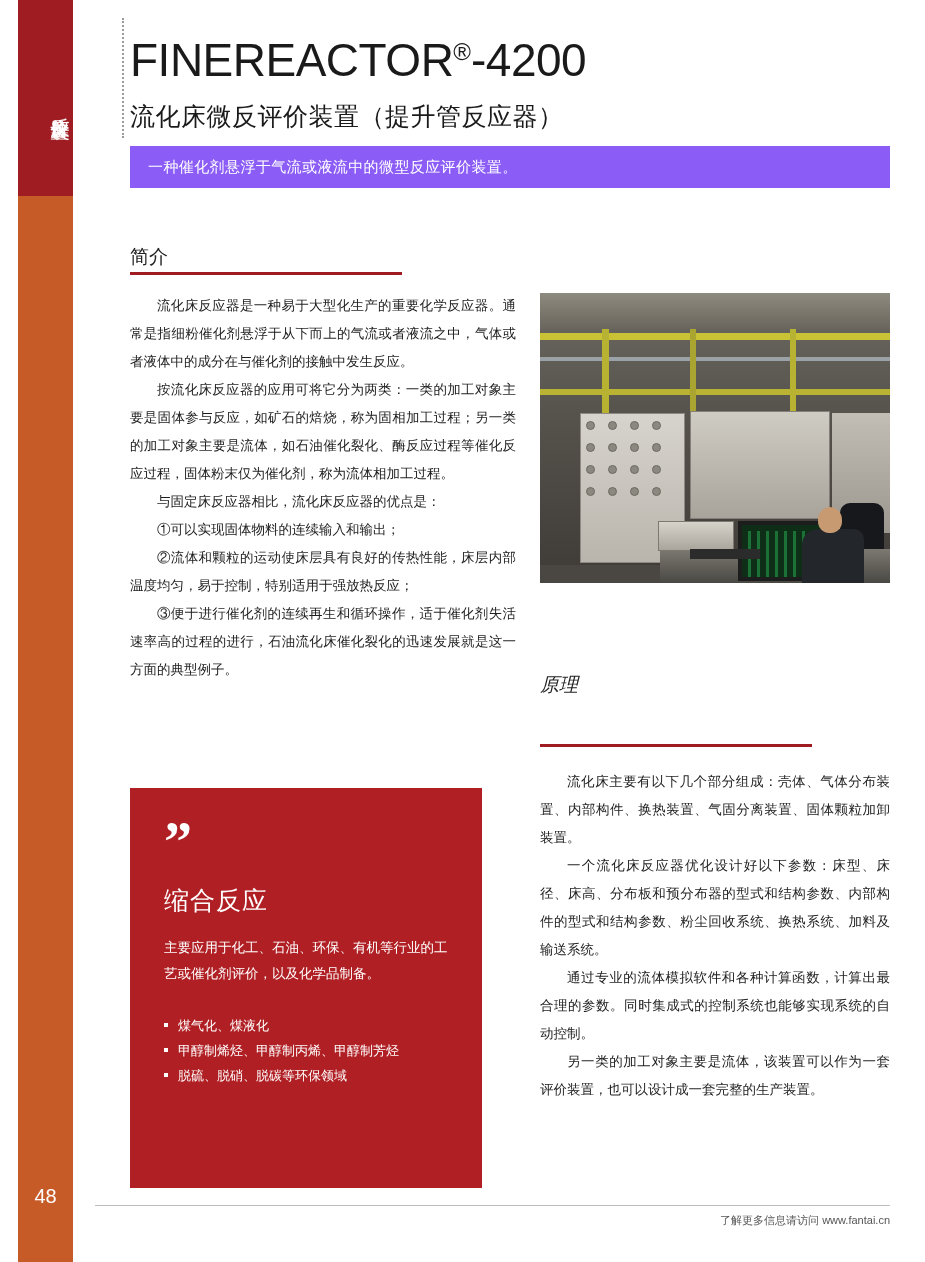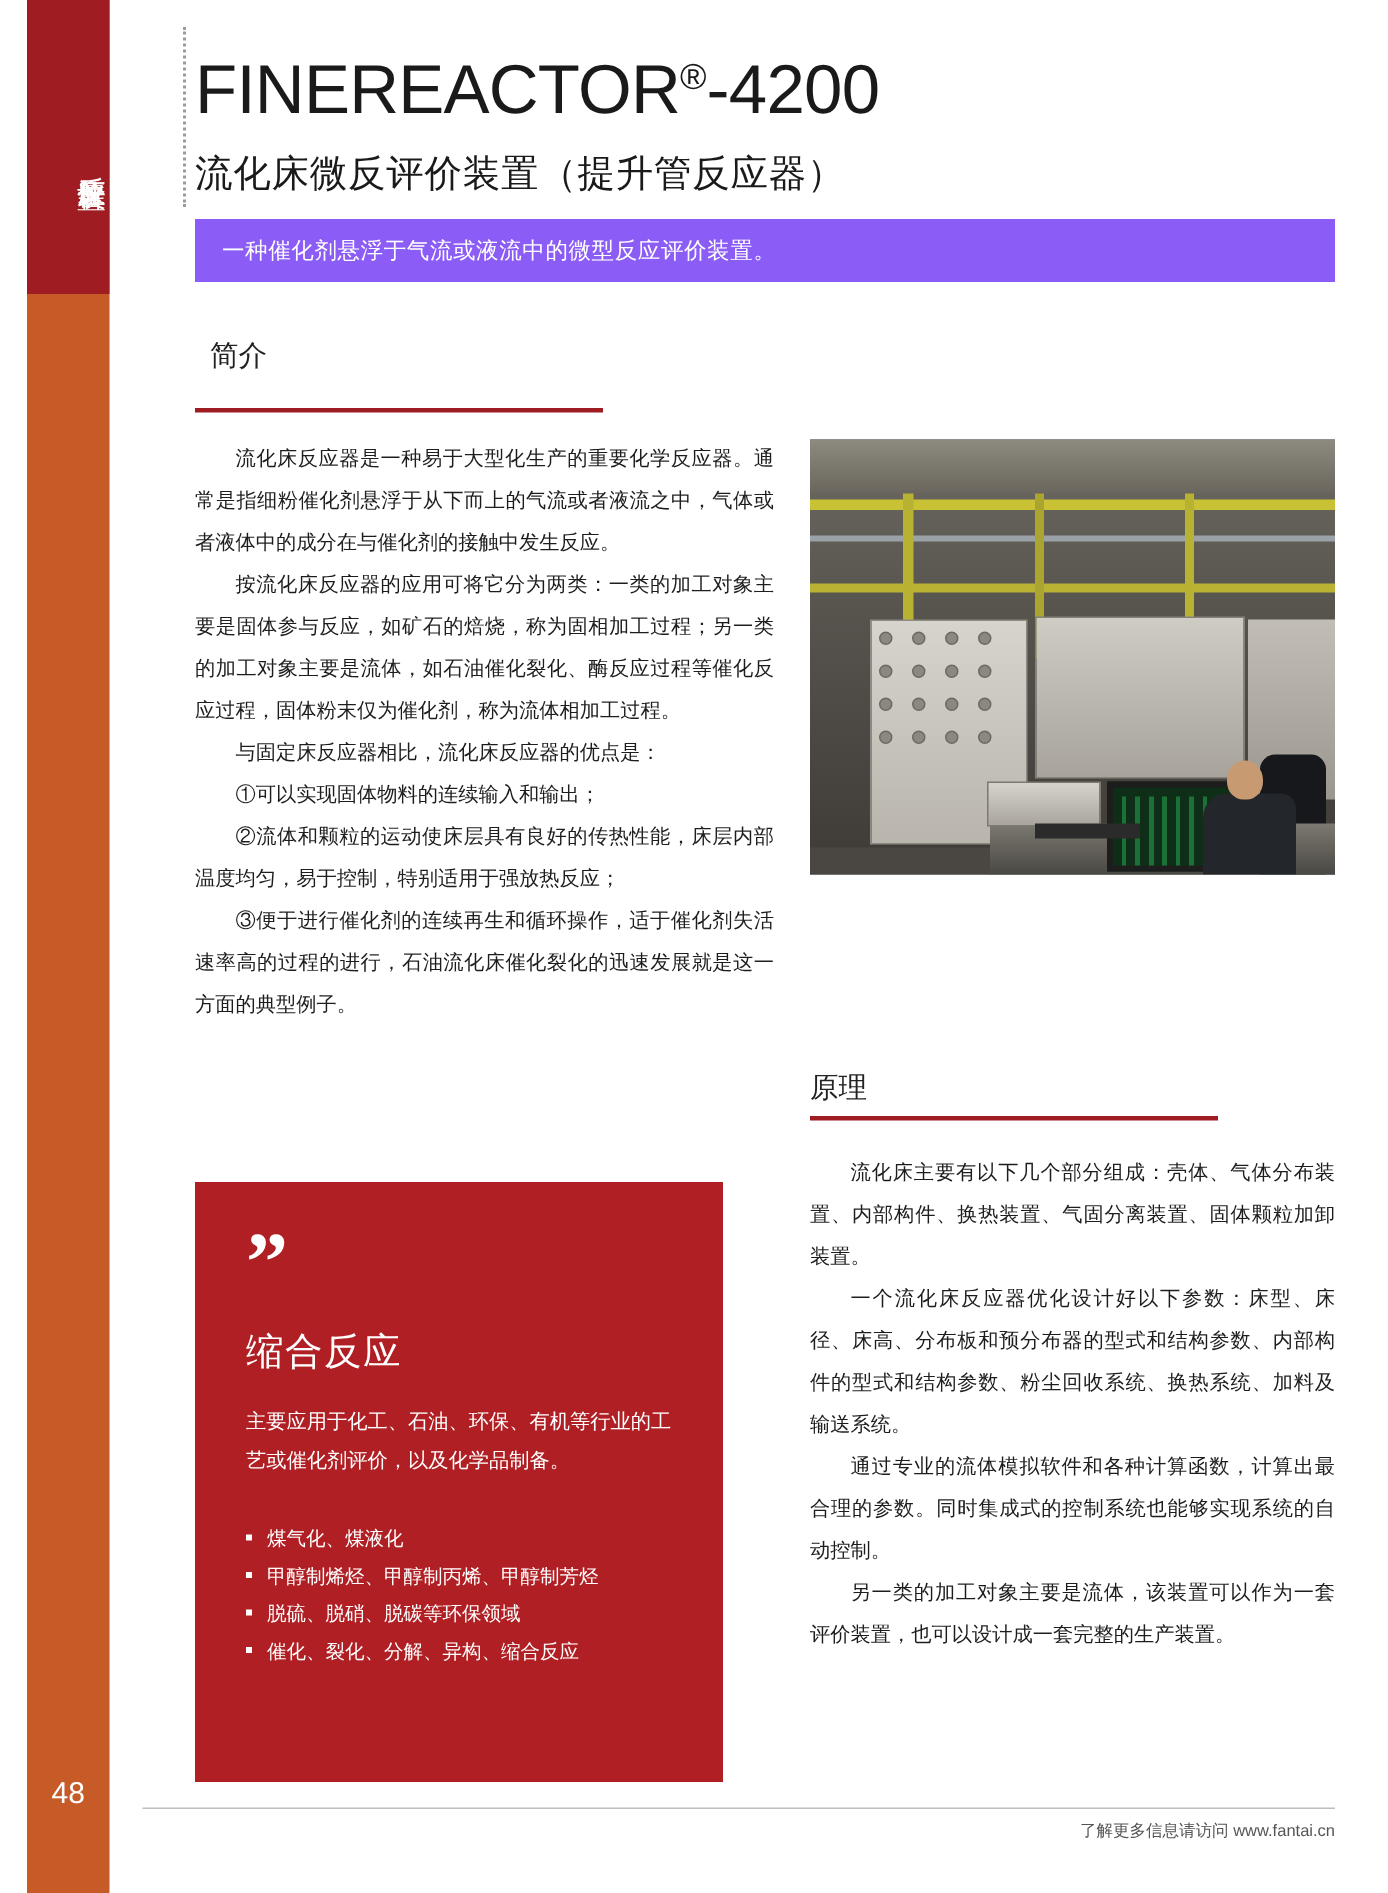--- a/index.html
+++ b/index.html
@@ -279,21 +279,21 @@
   <div class="page-number">48</div>
 
   <div class="dotted-left"></div>
 
   <div class="header">
     <div class="main-title"><span>FINEREACTOR</span><span class="reg">®</span><span>-4200</span></div>
     <div class="sub-title">流化床微反评价装置（提升管反应器）</div>
   </div>
   <div class="red-banner">一种催化剂悬浮于气流或液流中的微型反应评价装置。</div>
 
-  <div class="sec-head" style="left:130px; top:224px;margin-left:10px;">简介</div>
+  <div class="sec-head" style="left:130px; top:244px;">简介</div>
   <div class="sec-rule" style="left:130px; top:272px; width:272px;"></div>
 
   <div class="col-left">
     <p>流化床反应器是一种易于大型化生产的重要化学反应器。通常是指细粉催化剂悬浮于从下而上的气流或者液流之中，气体或者液体中的成分在与催化剂的接触中发生反应。</p>
     <p>按流化床反应器的应用可将它分为两类：一类的加工对象主要是固体参与反应，如矿石的焙烧，称为固相加工过程；另一类的加工对象主要是流体，如石油催化裂化、酶反应过程等催化反应过程，固体粉末仅为催化剂，称为流体相加工过程。</p>
     <p>与固定床反应器相比，流化床反应器的优点是：</p>
     <p>①可以实现固体物料的连续输入和输出；</p>
     <p>②流体和颗粒的运动使床层具有良好的传热性能，床层内部温度均匀，易于控制，特别适用于强放热反应；</p>
     <p>③便于进行催化剂的连续再生和循环操作，适于催化剂失活速率高的过程的进行，石油流化床催化裂化的迅速发展就是这一方面的典型例子。</p>
   </div>
@@ -331,38 +331,37 @@
     <div class="ph ph-floor"></div>
     <div class="ph ph-chair"></div>
     <div class="ph ph-desk"></div>
     <div class="ph ph-box"></div>
     <div class="ph ph-monitor"></div>
     <div class="ph ph-kbd"></div>
     <div class="ph ph-person-body"></div>
     <div class="ph ph-person-head"></div>
   </div>
 
-  <div class="sec-head" style="left:540px; top:712px;">原理</div>
+  <div class="sec-head" style="left:540px; top:672px;font-style:italic;">原理</div>
   <div class="sec-rule" style="left:540px; top:744px; width:272px;"></div>
 
   <div class="col-right">
     <p>流化床主要有以下几个部分组成：壳体、气体分布装置、内部构件、换热装置、气固分离装置、固体颗粒加卸装置。</p>
     <p>一个流化床反应器优化设计好以下参数：床型、床径、床高、分布板和预分布器的型式和结构参数、内部构件的型式和结构参数、粉尘回收系统、换热系统、加料及输送系统。</p>
     <p>通过专业的流体模拟软件和各种计算函数，计算出最合理的参数。同时集成式的控制系统也能够实现系统的自动控制。</p>
     <p>另一类的加工对象主要是流体，该装置可以作为一套评价装置，也可以设计成一套完整的生产装置。</p>
   </div>
 
   <div class="app-box">
     <div class="quote-mark">”</div>
     <div class="app-title">缩合反应</div>
     <div class="app-desc">主要应用于化工、石油、环保、有机等行业的工艺或催化剂评价，以及化学品制备。</div>
     <ul class="app-list">
       <li>煤气化、煤液化</li>
       <li>甲醇制烯烃、甲醇制丙烯、甲醇制芳烃</li>
       <li>脱硫、脱硝、脱碳等环保领域</li>
-      <li>催化、裂化、分解、异构、缩合反应</li>
     </ul>
   </div>
 
   <div class="footer-rule"></div>
   <div class="footer-text">了解更多信息请访问 www.fantai.cn</div>
 
 </div>
 
 </body></html>

